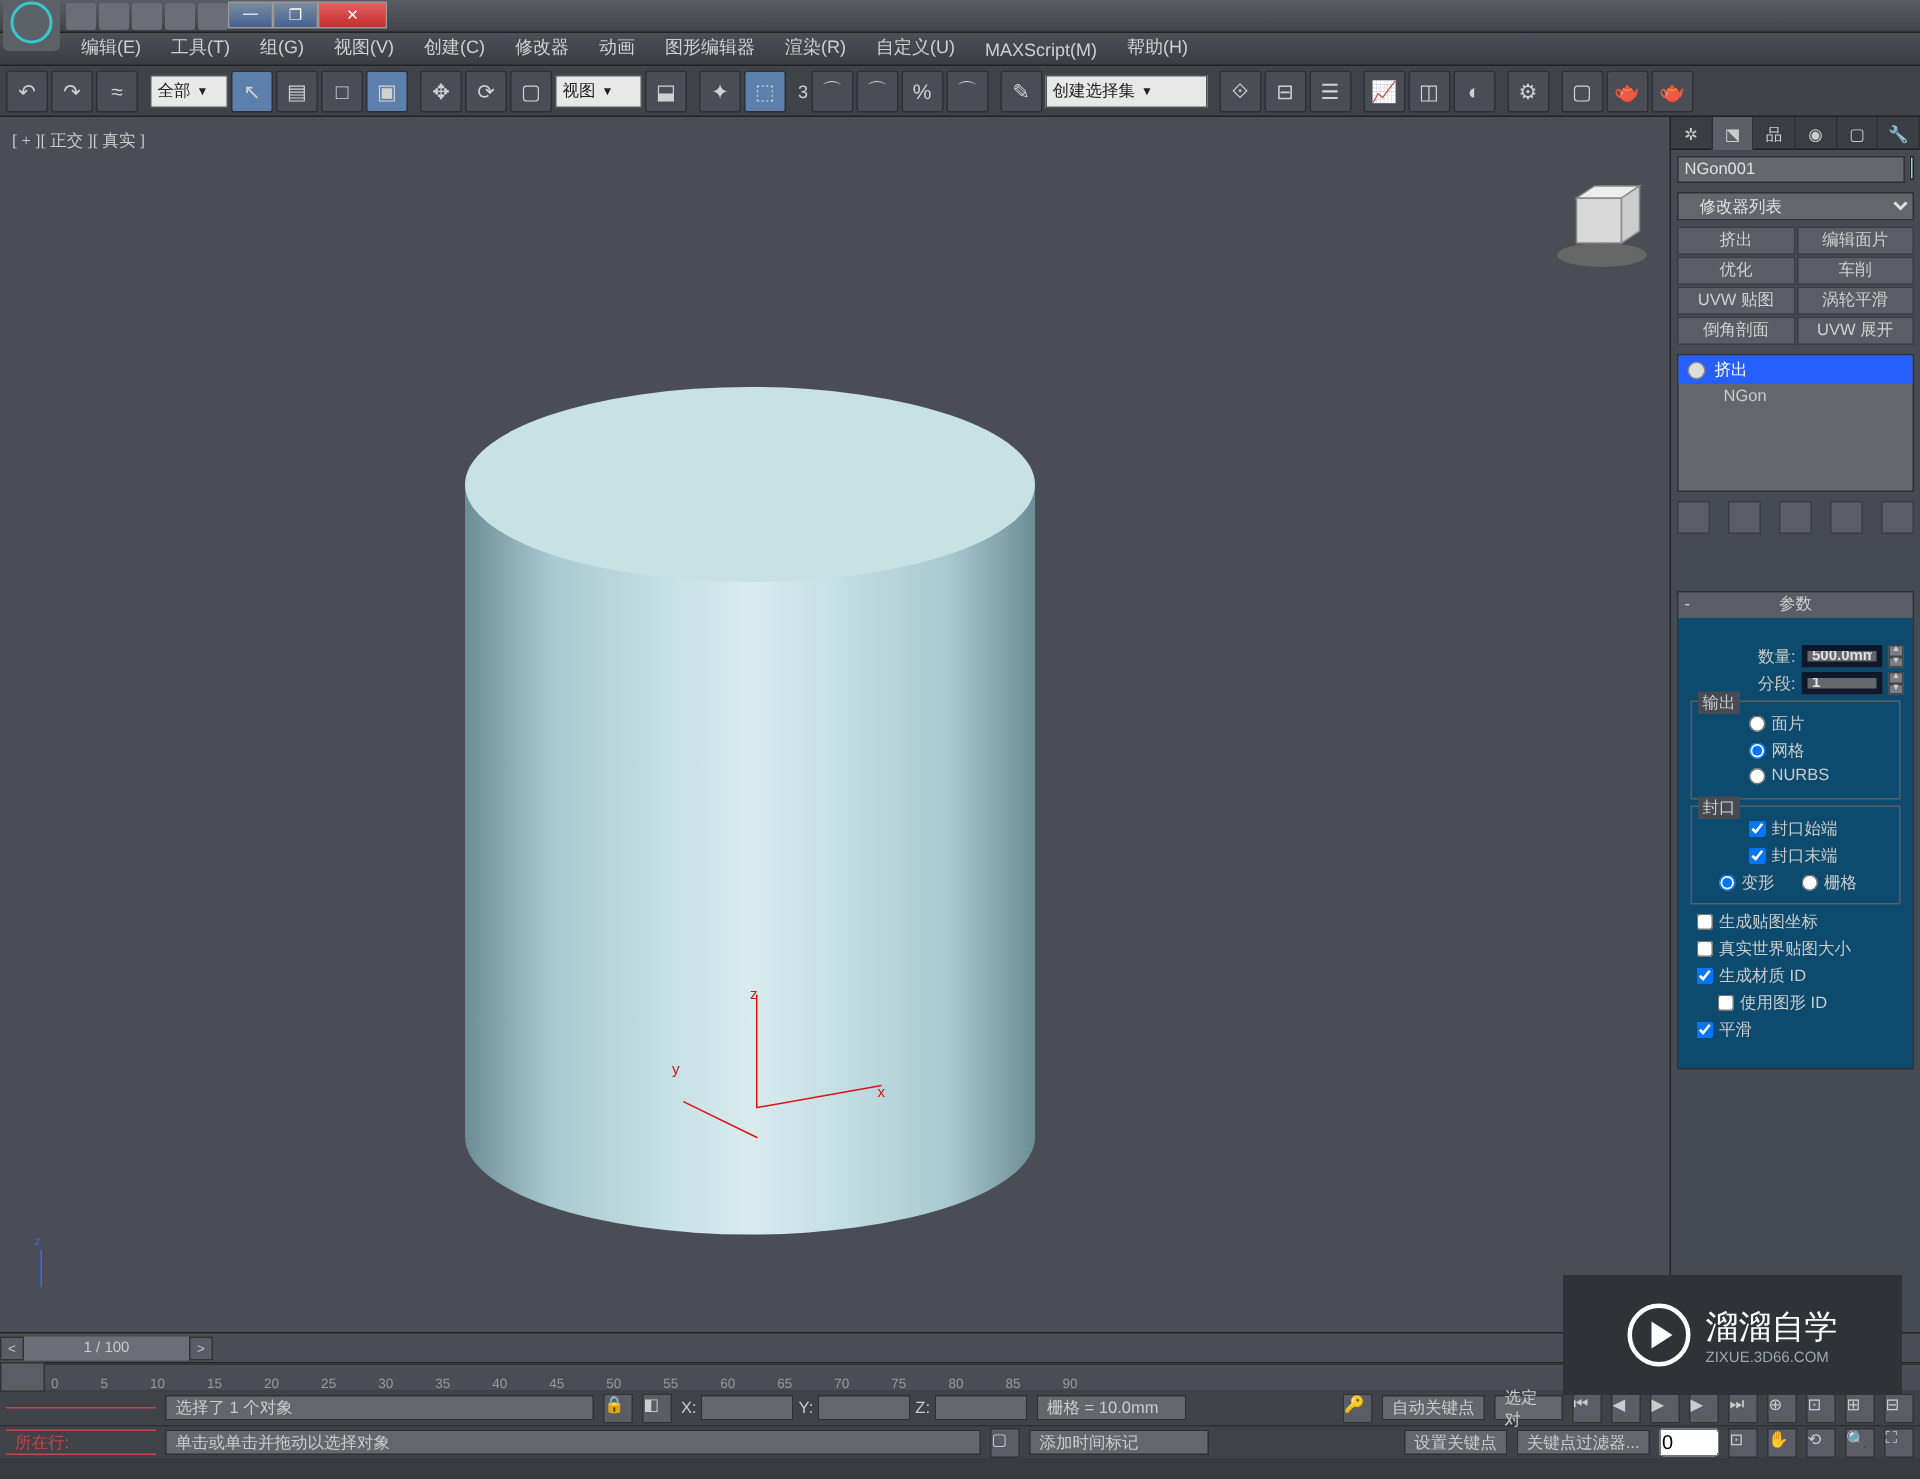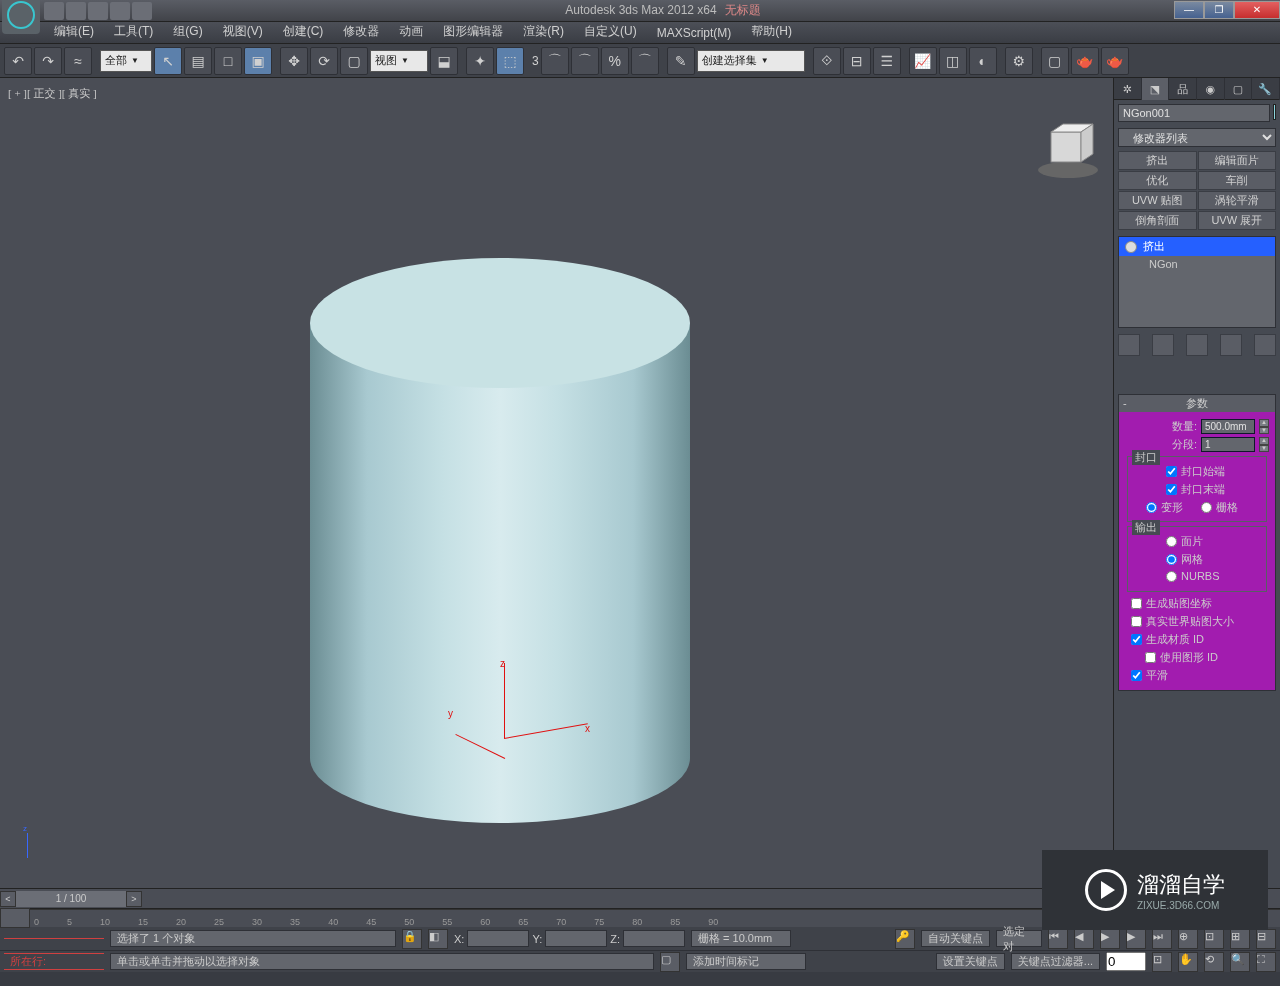--- a/index.html
+++ b/index.html
@@ -74,23 +74,23 @@
 .stack-item { padding: 2px 6px; font-size: 11px; display: flex; align-items: center; gap: 6px; }
 .stack-item.sel { background: #2560ff; color: #fff; }
 .stack-eye { width: 12px; height: 12px; border: 1px solid #888; border-radius: 50%; background: #ddd; }
 
 .stack-tools { display: flex; gap: 2px; padding: 2px 4px; justify-content: space-between; }
 .st-btn { width: 22px; height: 22px; background: #5a5d65; border: 1px solid #3a3d44; }
 
 .rollout { margin: 6px 4px 0 4px; border: 1px solid #2e3036; }
 .rollout-hd { background: #5a5d65; color: #d0d0d0; text-align: center; height: 17px; line-height: 17px; font-size: 11px; position: relative; }
 .rollout-hd .toggle { position: absolute; left: 4px; }
-.rollout-body { background: #a21caf; padding: 4px 6px; }
+.rollout-body { background: #0c4a6e; padding: 15px 6px; }
 .param-row { display: flex; align-items: center; justify-content: flex-end; gap: 4px; margin: 3px 0; font-size: 11px; }
-.spinner { background: #63666d; border: 1px solid #0f172a; color: #e0e0e0; width: 54px; height: 15px; padding: 0 3px; font-size: 10px; }
+.spinner { background: #63666d; border: 4px solid #0f172a; color: #e0e0e0; width: 54px; height: 15px; padding: 0 3px; font-size: 10px; font-weight: bold; }
 .spin-btns { width: 10px; height: 15px; display: flex; flex-direction: column; }
 .spin-btns span { flex: 1; background: #7a7d85; border: 1px solid #444; font-size: 6px; text-align: center; line-height: 5px; }
 
 .fieldset { border: 1px solid #5a5d65; margin: 4px 2px; padding: 4px 4px 6px 4px; position: relative; }
 .fieldset .legend { position: absolute; top: -7px; left: 4px; background: #464a52; padding: 0 3px; font-size: 11px; }
 .chk-row, .rad-row { display: flex; align-items: center; gap: 4px; font-size: 11px; margin: 3px 0 3px 34px; }
 .rad-group { display: flex; gap: 18px; margin: 3px 0 0 14px; }
 .chk-row2 { display: flex; align-items: center; gap: 4px; font-size: 11px; margin: 3px 0 3px 6px; }
 input[type=checkbox], input[type=radio] { width: 11px; height: 11px; }
 
@@ -124,23 +124,20 @@
 
 <div class="titlebar">
   <div class="app-icon"></div>
   <div class="qat">
     <div class="qat-btn"></div>
     <div class="qat-btn"></div>
     <div class="qat-btn"></div>
     <div class="qat-btn"></div>
     <div class="qat-btn"></div>
   </div>
-  <div class="title-text">
-    <span>Autodesk 3ds Max  2012 x64</span><span class="title-untitled">无标题</span>
-  </div>
   <div class="win-ctrls">
     <div class="win-btn min-btn">—</div>
     <div class="win-btn max-btn">❐</div>
     <div class="win-btn close-btn">✕</div>
   </div>
 </div>
 
 <div class="menubar">
   <div class="menu-item">编辑(E)</div>
   <div class="menu-item">工具(T)</div>
@@ -297,54 +294,54 @@
         </div>
         <div class="param-row">
           <span>分段:</span>
           <input class="spinner" value="1" style="">
           <div class="spin-btns">
               <span>▲</span>
               <span>▼</span>
             </div>
         </div>
         <div class="fieldset">
+          <span class="legend">输出</span>
+          <div class="chk-row">
+              <input type="radio" style="">
+              <span>面片</span>
+            </div>
+          <div class="chk-row">
+              <input type="radio" checked="" style="">
+              <span>网格</span>
+            </div>
+          <div class="chk-row">
+              <input type="radio" style="">
+              <span>NURBS</span>
+            </div>
+        </div>
+        <div class="fieldset">
           <span class="legend">封口</span>
           <div class="chk-row">
               <input type="checkbox" checked="" style="">
               <span>封口始端</span>
             </div>
           <div class="chk-row">
               <input type="checkbox" checked="" style="">
               <span>封口末端</span>
             </div>
           <div class="rad-group">
             <label class="rad-row" style="margin:0">
                 <input type="radio" checked="" style="">
                 <span>变形</span>
               </label>
             <label class="rad-row" style="margin:0">
                 <input type="radio" style="">
                 <span>栅格</span>
               </label>
           </div>
-        </div>
-        <div class="fieldset">
-          <span class="legend">输出</span>
-          <div class="chk-row">
-              <input type="radio" style="">
-              <span>面片</span>
-            </div>
-          <div class="chk-row">
-              <input type="radio" checked="" style="">
-              <span>网格</span>
-            </div>
-          <div class="chk-row">
-              <input type="radio" style="">
-              <span>NURBS</span>
-            </div>
         </div>
         <div class="chk-row2">
             <input type="checkbox" style="">
             <span>生成贴图坐标</span>
           </div>
         <div class="chk-row2">
             <input type="checkbox" style="">
             <span>真实世界贴图大小</span>
           </div>
         <div class="chk-row2">

